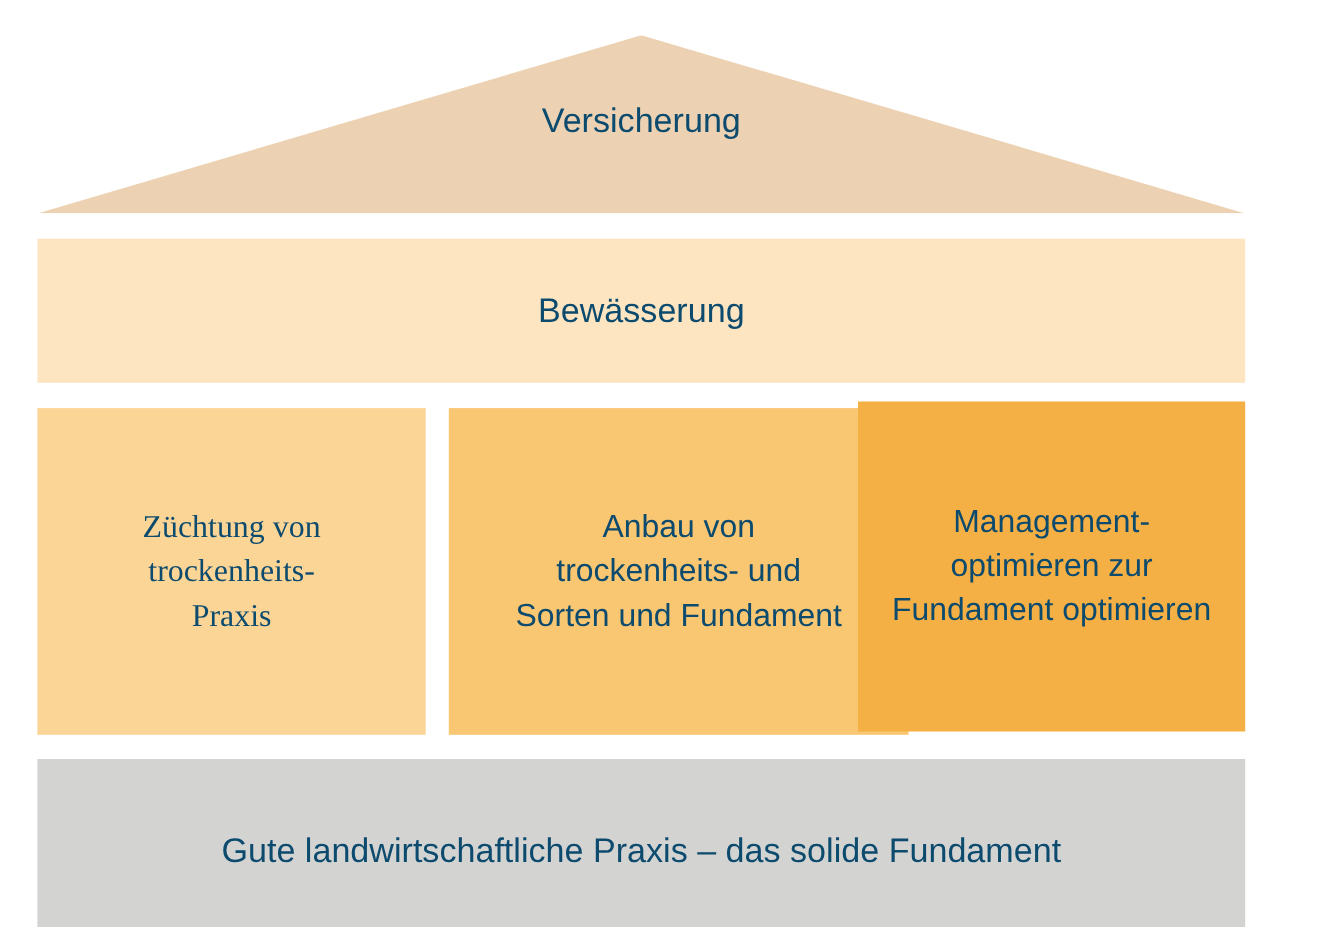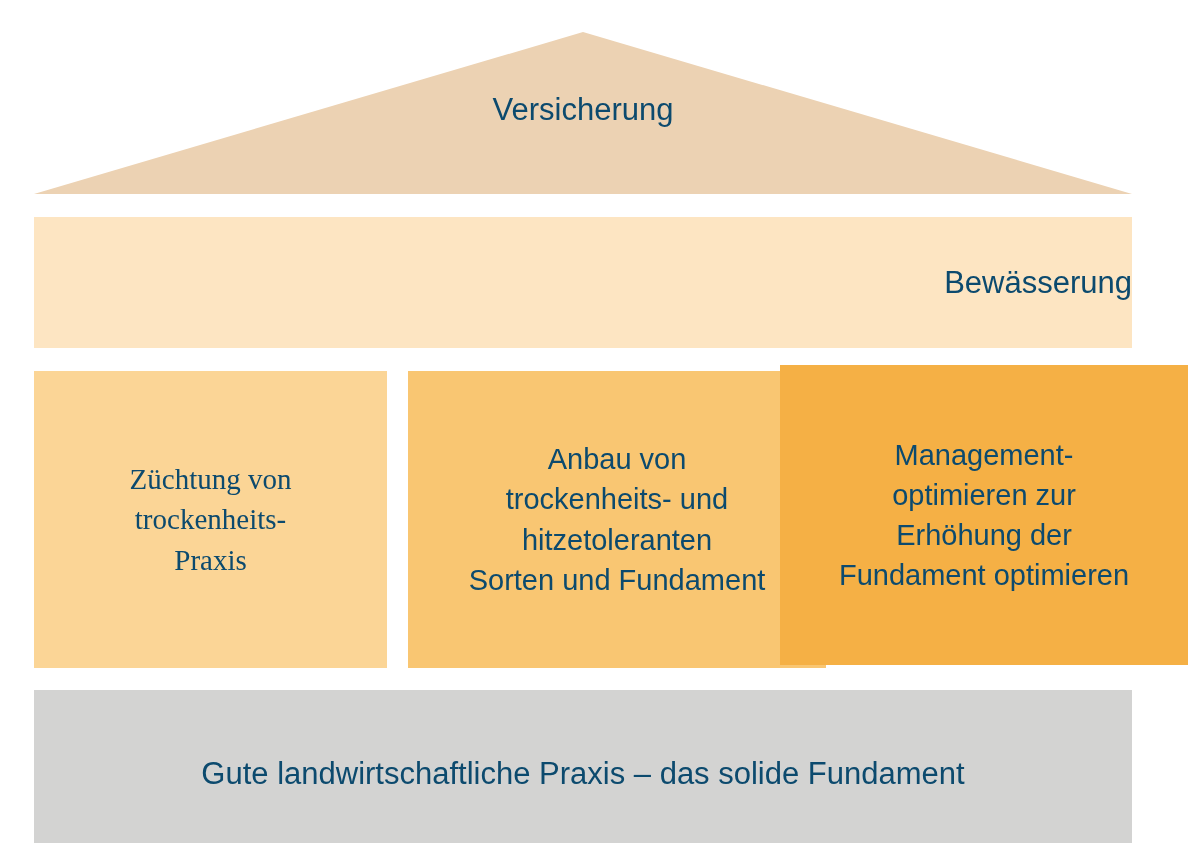--- a/index.html
+++ b/index.html
@@ -43,65 +43,63 @@
     font-size: 31px;
   }
   .pillar {
     top: 371px;
     height: 297px;
     font-size: 29px;
     line-height: 1.38;
   }
   .pillar-1 { left: 34px;  width: 353px; font-family: Liberation Serif, serif; }
   .pillar-2 { left: 408px; width: 418px; text-align: center; }
-  .pillar-3 { left: 780px; top: 365px; width: 408px; height: 300px; }
+  .pillar-3 { left: 780px; top: 365px; width: 352px; height: 300px; }
   .pillar-line { display: block; }
   .foundation {
     left: 34px;
     top: 690px;
     width: 1098px;
     height: 167px;
     font-size: 31px;
   }
 </style>
 </head>
 <body>
 
 <div class="stage" style="color: #0c4a6e;">
 
   <div class="block roof" style="background-color: rgb(236, 210, 179);">
     <span class="roof-label">Versicherung</span>
   </div>
 
-  <div class="block band" style="background-color: rgb(253, 229, 194); justify-content: flex-end;">
+  <div class="block band" style="background-color: rgb(253, 229, 194);">
     <span>Bewässerung</span>
   </div>
 
   <div class="block pillar pillar-1" style="background-color: rgb(251, 213, 150);">
     <span>
       <span class="pillar-line">Züchtung von</span>
       <span class="pillar-line">trockenheits-</span>
       <span class="pillar-line">Praxis</span>
     </span>
   </div>
 
   <div class="block pillar pillar-2" style="background-color: rgb(249, 198, 114);">
     <span>
       <span class="pillar-line">Anbau von</span>
       <span class="pillar-line">trockenheits- und</span>
-      <span class="pillar-line">hitzetoleranten</span>
       <span class="pillar-line">Sorten und Fundament</span>
     </span>
   </div>
 
   <div class="block pillar pillar-3" style="background-color: rgb(245, 176, 69);">
     <span>
       <span class="pillar-line">Management-</span>
       <span class="pillar-line">optimieren zur</span>
-      <span class="pillar-line">Erhöhung der</span>
       <span class="pillar-line">Fundament optimieren</span>
     </span>
   </div>
 
   <div class="block foundation" style="background-color: rgb(211, 211, 210);">
     <span>Gute landwirtschaftliche Praxis – das solide Fundament</span>
   </div>
 
 </div>
 

